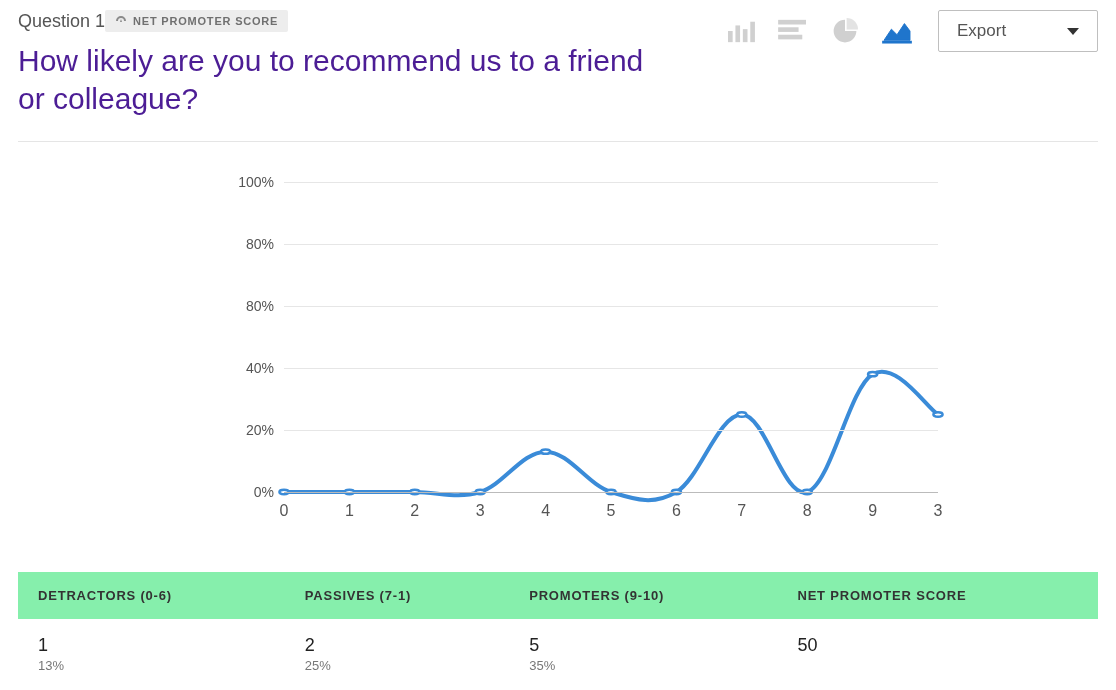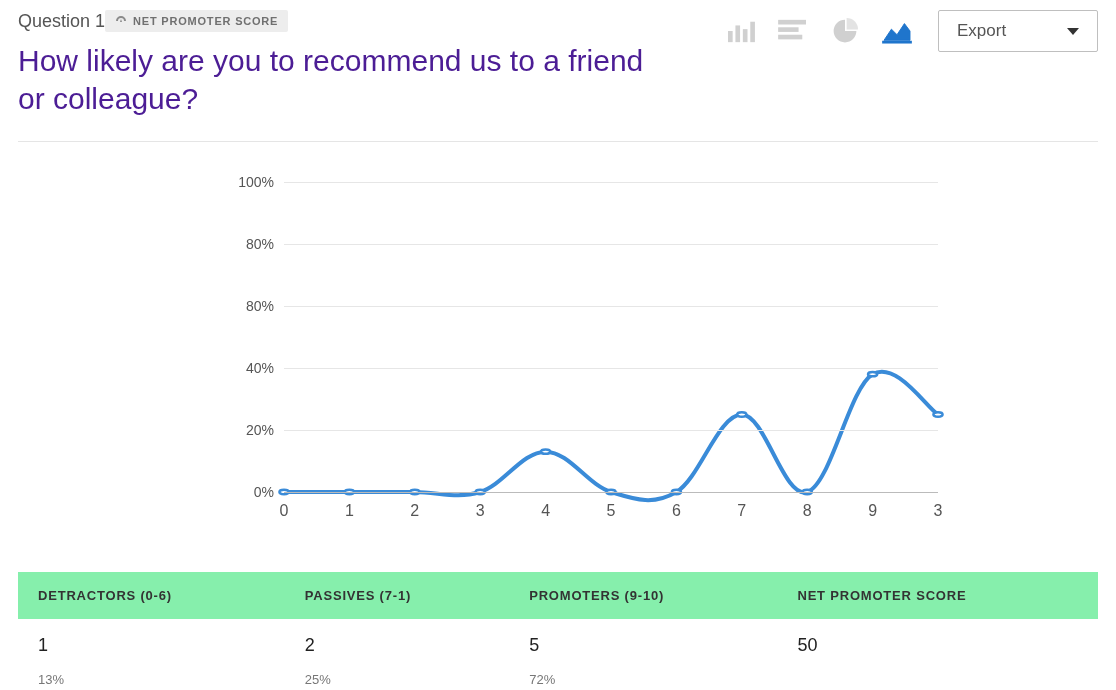--- a/index.html
+++ b/index.html
@@ -60,21 +60,21 @@
   .line-path{ fill:none; stroke:#3a8bd8; stroke-width:4; }
   .dot { fill:#fff; stroke:#3a8bd8; stroke-width:2.5; }
 
   
   .summary { width:100%; border-collapse:collapse; }
   .summary thead th {
     background:#86efac; text-align:left; font-size:13px; letter-spacing:.8px;
     font-weight:700; color:#333; padding:16px 20px;
   }
   .summary td { padding:16px 20px; font-size:18px; color:#222; vertical-align:top;}
-  .sub { display:block; font-size:13px; color:#777; margin-top:16px;}
+  .sub { display:block; font-size:13px; color:#777; margin-top:2px;}
 </style>
 </head>
 <body>
 
 <div class="header-row">
   <div class="title-block">
     <div class="meta-row">
       <span class="question-num">Question 1</span>
       <span class="badge">
         <span>
@@ -181,20 +181,20 @@
     <td>
       <span>1</span>
       <span class="sub">13%</span>
     </td>
     <td>
       <span>2</span>
       <span class="sub">25%</span>
     </td>
     <td>
       <span>5</span>
-      <span class="sub">72%</span>
+      <span class="sub">35%</span>
     </td>
     <td>
       <span>50</span>
     </td>
   </tr>
     </tbody>
 </table>
 
 </body></html>

